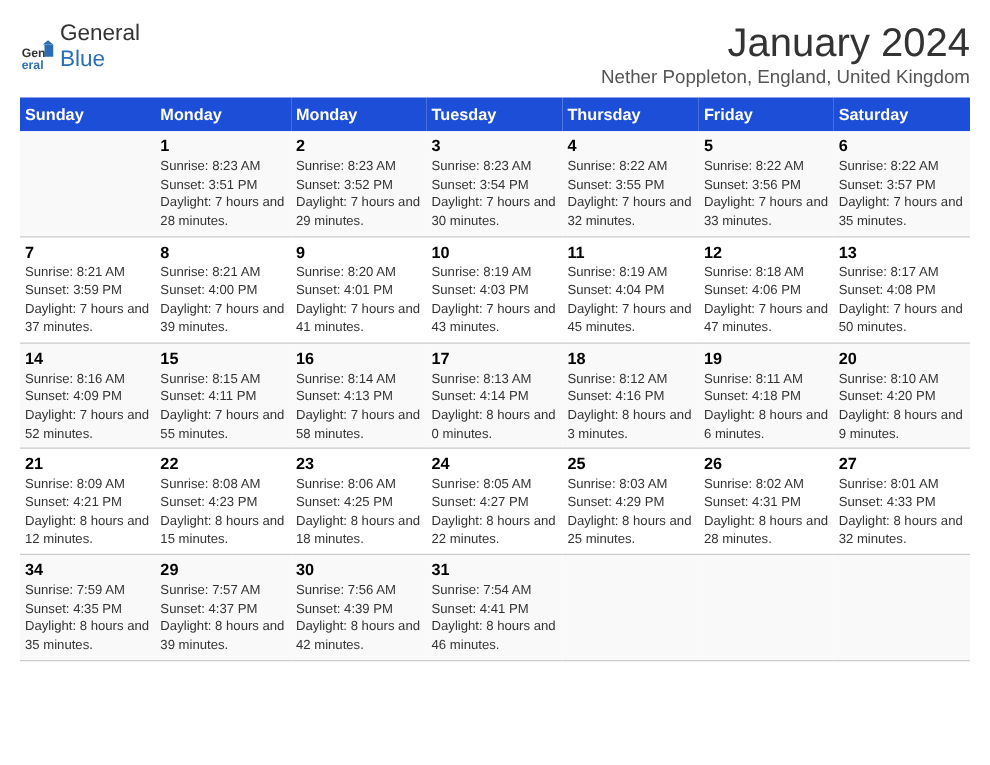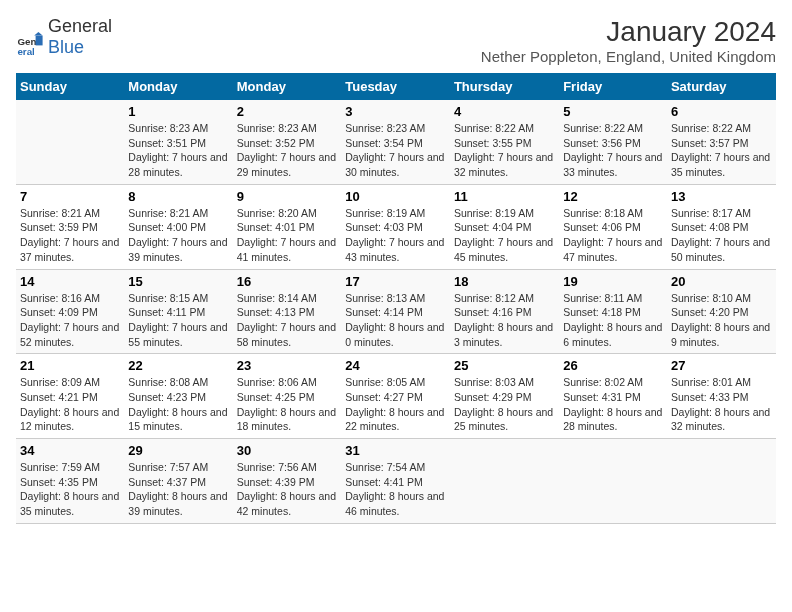--- a/index.html
+++ b/index.html
@@ -22,36 +22,36 @@
       gap: 4px;
     }
     .logo-icon {
       width: 28px;
       height: 28px;
     }
     .title-area {
       text-align: right;
     }
     .main-title {
-      font-size: 28px;
+      font-size: 32px;
       color: #333;
       font-weight: normal;
     }
     .subtitle {
       font-size: 15px;
       color: #555;
     }
     table {
       width: 100%;
       border-collapse: collapse;
       margin-top: 8px;
       font-size: 11px;
     }
     thead th {
-      background-color: #0369a1;
+      background-color: #1d4ed8;
       color: #fff;
       padding: 6px 4px;
       text-align: left;
       font-size: 13px;
       font-weight: bold;
     }
     tbody tr {
       border-bottom: 1px solid #ccc;
     }
     tbody tr:nth-child(odd) {

